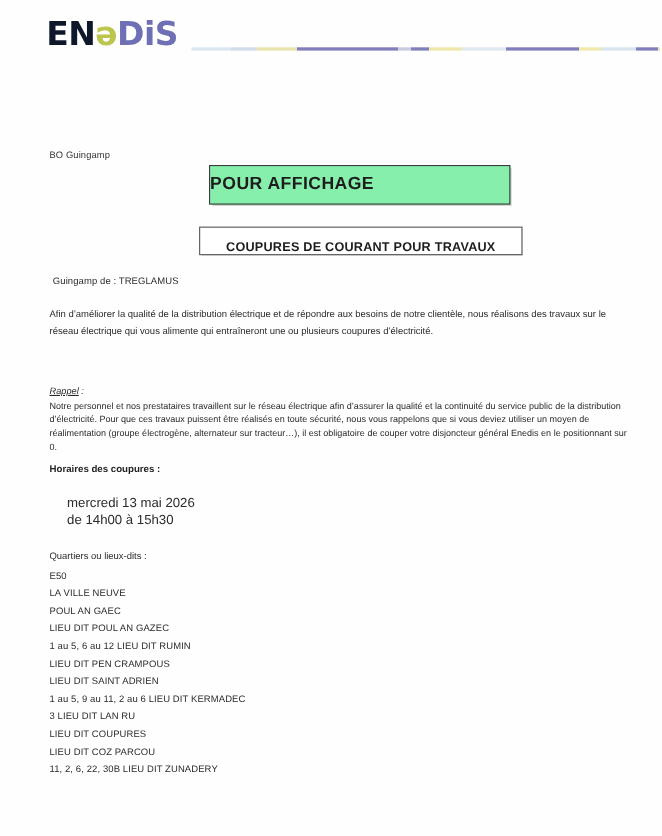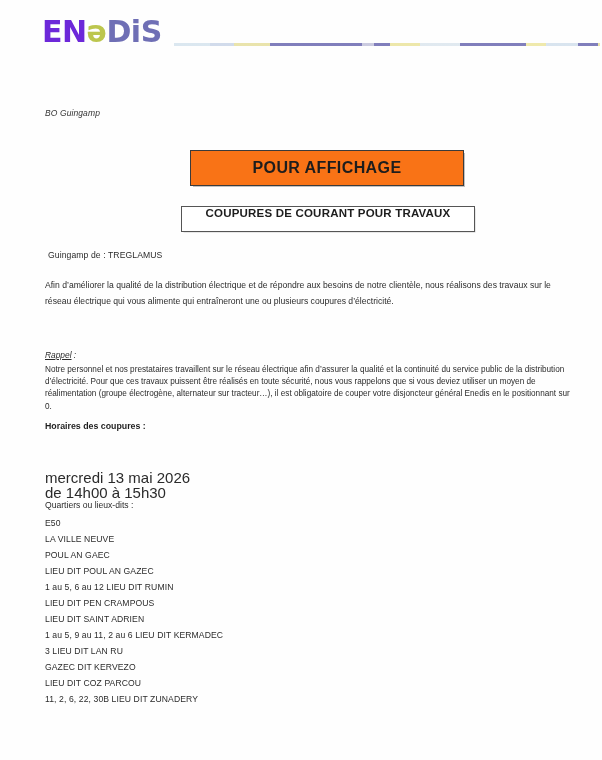--- a/index.html
+++ b/index.html
@@ -37,21 +37,21 @@
     margin-left: 42px;
     font-family: "DejaVu Sans", sans-serif;
     font-weight: bold;
     font-size: 30px;
     letter-spacing: -0.5px;
     line-height: 1;
     display: flex;
     align-items: baseline;
     user-select: none;
   }
-  .logo .l-a { color: #6d28d9; }
+  .logo .l-a { color: #0f172a; }
   .logo .l-b { color: #bcc64e; }
   .logo .l-c { color: #6f6fb5; }
 
   .rule {
     flex: 1;
     height: 3px;
     margin-left: 12px;
     margin-right: 2px;
     align-self: flex-end;
     margin-bottom: 6px;
@@ -69,59 +69,57 @@
         #eee8a8 352px, #eee8a8 372px,
         #d7e3ee 372px, #d7e3ee 404px,
         #7a78b8 404px, #7a78b8 424px,
         #e9e4a6 424px, #e9e4a6 440px);
     opacity: .95;
   }
 
   
   .bo-line {
     position: absolute;
-    top: 108px;
+    top: 136px;
     left: 45px;
     font-size: 8.5px;
     color: #333;
     letter-spacing: .1px;
-    font-style: italic;
   }
 
   
   .title-box-1 {
     position: absolute;
     top: 150px;
     left: 190px;
     width: 272px;
     height: 34px;
     border: 1.6px solid #3b3b3b;
     box-shadow: 2px 2px 0 -1px rgba(120,120,120,.45);
     display: flex;
     align-items: center;
-    justify-content: center;
-    background: #f97316;
+    background: #86efac;
   }
   .title-box-1 span {
     font-size: 16px;
     font-weight: bold;
     letter-spacing: .4px;
     color: #1d1d1d;
   }
 
   .title-box-2 {
     position: absolute;
     top: 206px;
     left: 181px;
     width: 292px;
     height: 24px;
     border: 1.2px solid #555;
     box-shadow: 1.5px 1.5px 0 -1px rgba(140,140,140,.4);
     display: flex;
-    align-items: flex-start;
+    align-items: flex-end;
     justify-content: center;
     background: #fff;
   }
   .title-box-2 span {
     font-size: 11.5px;
     font-weight: bold;
     letter-spacing: .2px;
     color: #1d1d1d;
   }
 
@@ -174,25 +172,24 @@
     top: 421px;
     left: 45px;
     font-size: 8.8px;
     font-weight: bold;
     color: #1f1f1f;
     text-align: right;
   }
   .horaires-lines {
     position: absolute;
     top: 450px;
-    left: 45px;
-    font-size: 15px;
+    left: 61px;
+    font-size: 12px;
     line-height: 15px;
     color: #2b2b2b;
-    margin-top: 20px;
   }
 
   
   .quartiers-title {
     position: absolute;
     top: 500px;
     left: 45px;
     font-size: 8.6px;
     color: #2b2b2b;
   }
@@ -255,18 +252,18 @@
   <ul class="quartiers-list">
       <li>E50</li>
       <li>LA VILLE NEUVE</li>
       <li>POUL AN GAEC</li>
       <li>LIEU DIT POUL AN GAZEC</li>
       <li>1 au 5, 6 au 12 LIEU DIT RUMIN</li>
       <li>LIEU DIT PEN CRAMPOUS</li>
       <li>LIEU DIT SAINT ADRIEN</li>
       <li>1 au 5, 9 au 11, 2 au 6 LIEU DIT KERMADEC</li>
       <li>3 LIEU DIT LAN RU</li>
-      <li>GAZEC DIT KERVEZO</li>
+      <li>LIEU DIT COUPURES</li>
       <li>LIEU DIT COZ PARCOU</li>
       <li>11, 2, 6, 22, 30B LIEU DIT ZUNADERY</li>
     </ul>
 
 </div>
 
 </body></html>

